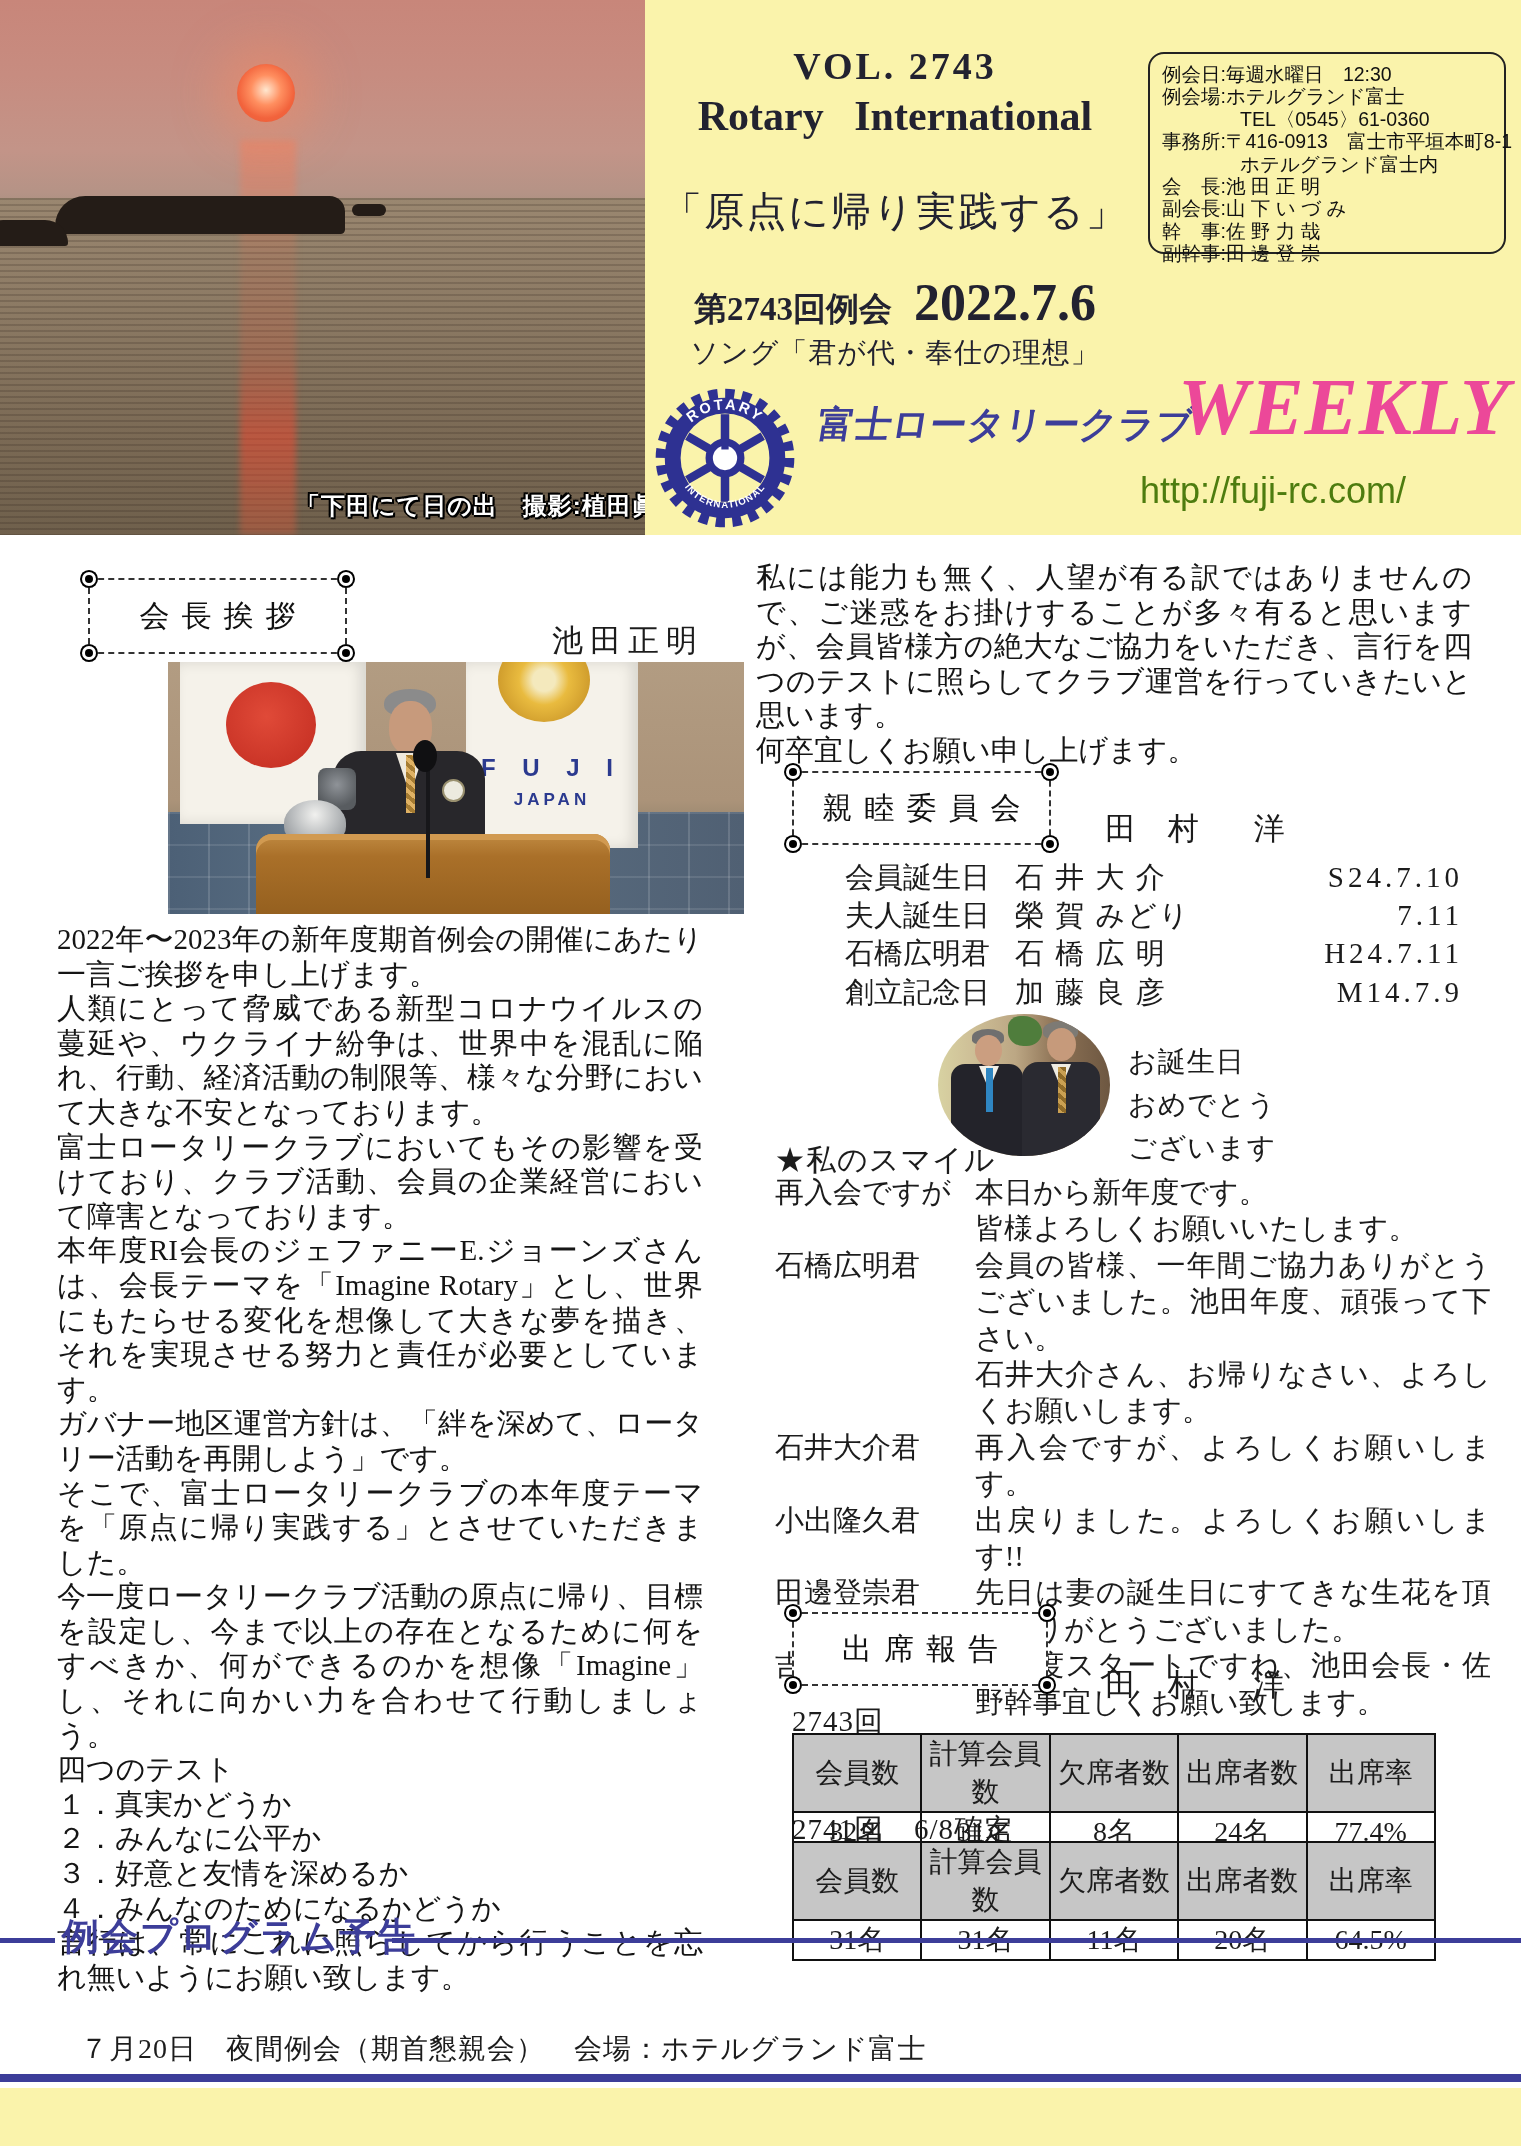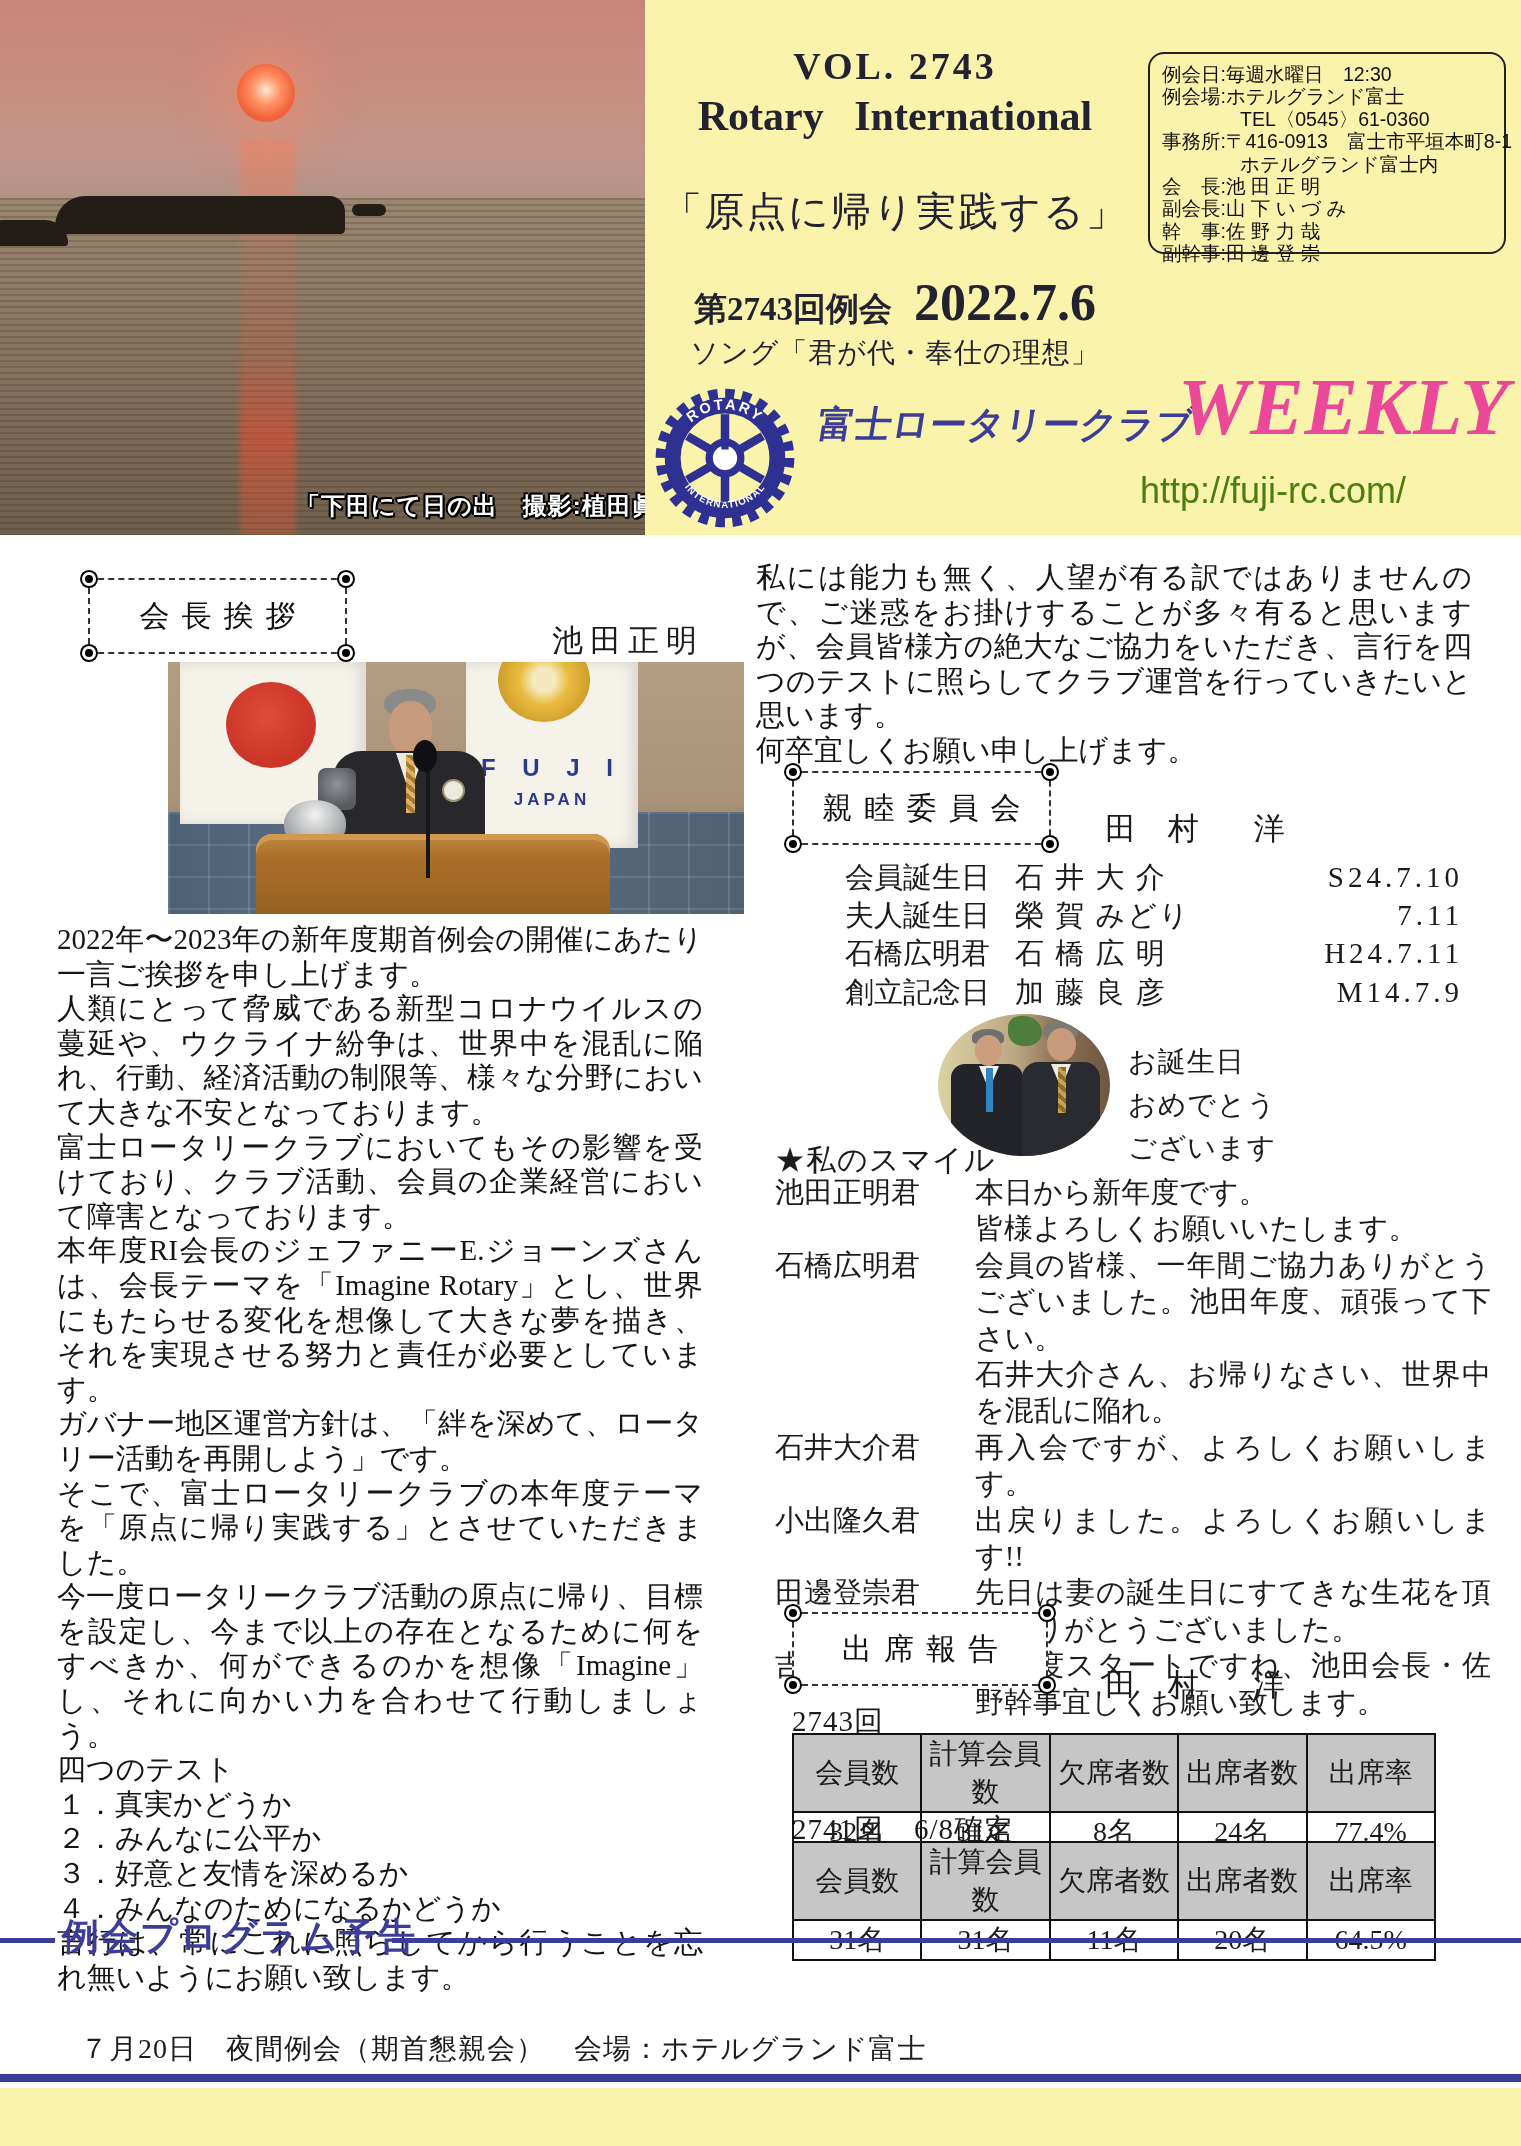--- a/index.html
+++ b/index.html
@@ -323,31 +323,31 @@
   </div>
   <div class="bday-note">
     <div>お誕生日</div>
     <div>おめでとう</div>
     <div>ございます</div>
   </div>
 
   <div class="smile-title">★私のスマイル</div>
   <div class="smile-list">
     <div class="s-entry">
-      <div class="s-name">池田正明君</div>
+      <div class="s-name">再入会ですが</div>
       <div class="s-msg">
         <div class="s-line">本日から新年度です。</div>
         <div class="s-line">皆様よろしくお願いいたします。</div>
       </div>
     </div>
     <div class="s-entry">
       <div class="s-name">石橋広明君</div>
       <div class="s-msg">
         <div class="s-line">会員の皆様、一年間ご協力ありがとうございました。池田年度、頑張って下さい。</div>
-        <div class="s-line">石井大介さん、お帰りなさい、世界中を混乱に陥れ。</div>
+        <div class="s-line">石井大介さん、お帰りなさい、よろしくお願いします。</div>
       </div>
     </div>
     <div class="s-entry">
       <div class="s-name">石井大介君</div>
       <div class="s-msg">
         <div class="s-line">再入会ですが、よろしくお願いします。</div>
 
       </div>
     </div>
     <div class="s-entry">

